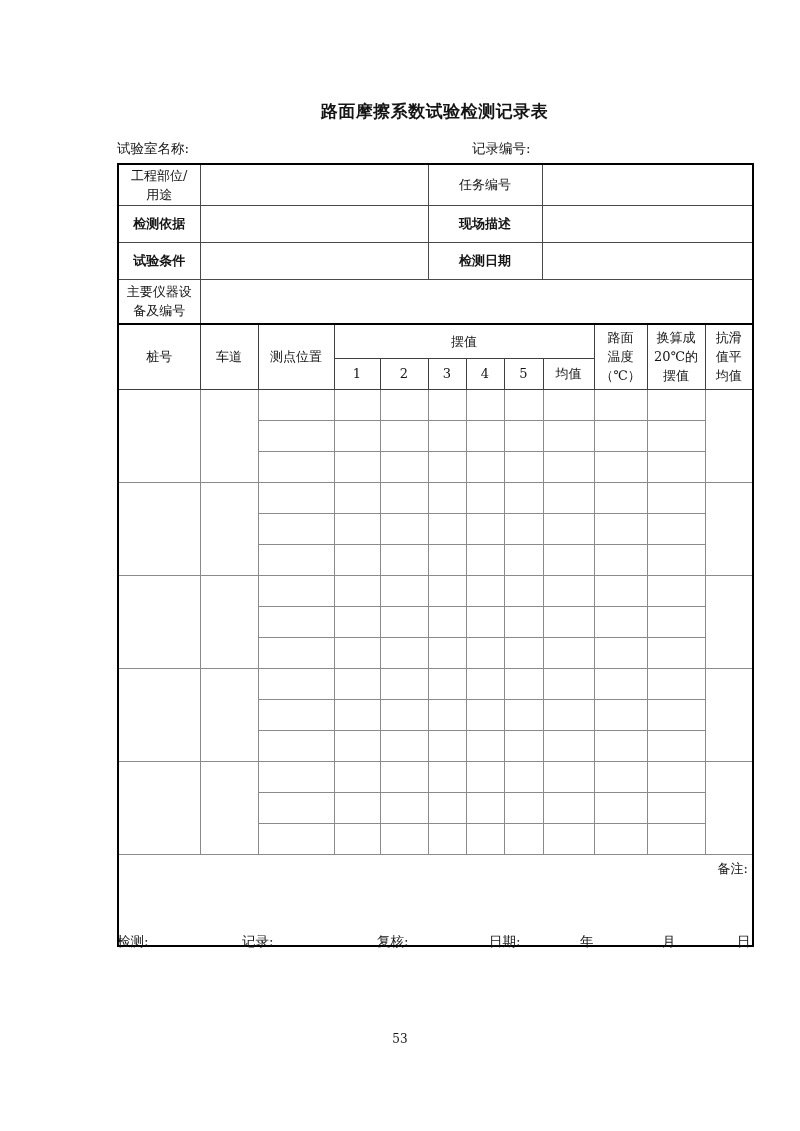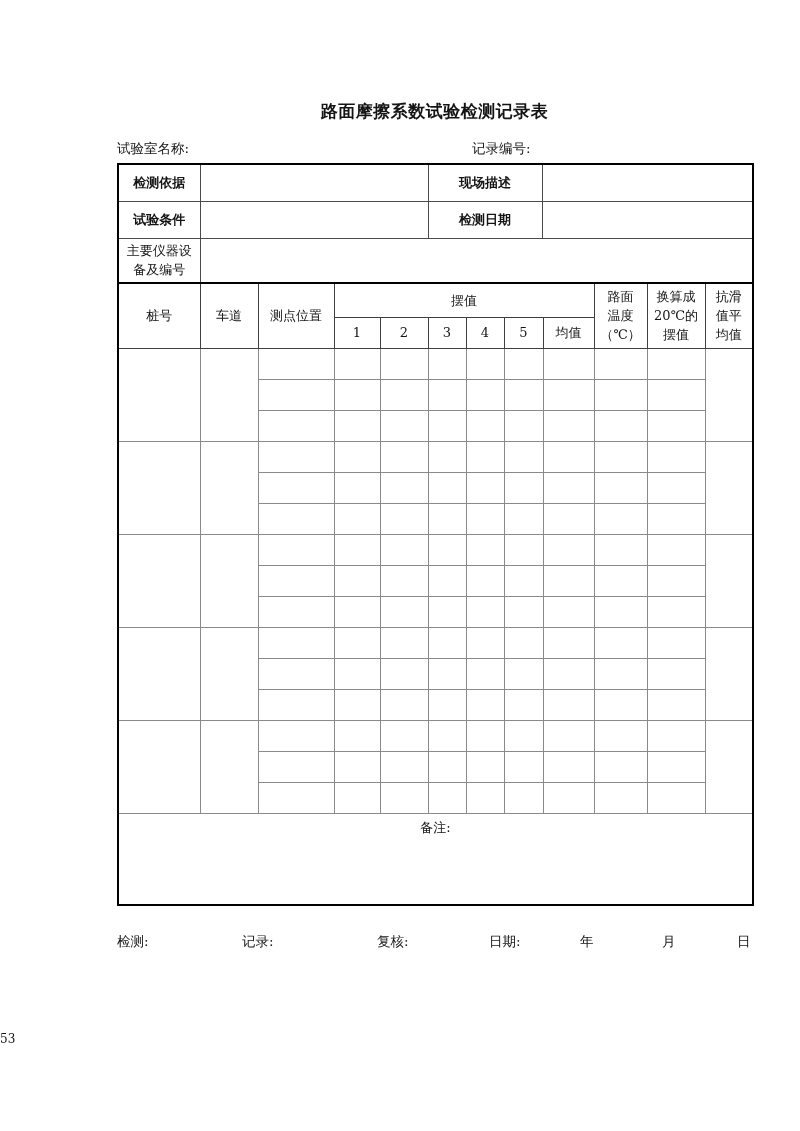--- a/index.html
+++ b/index.html
@@ -33,34 +33,34 @@
   .info-table tr.ri2, .info-table tr.ri3 { height: 37px; font-weight: bold; }
   .info-table tr.ri4 { height: 45px; }
   .main-table thead td { border-color: #3f3f3f; }
   .main-table tr.h1 { height: 34px; }
   .main-table tr.h2 { height: 31px; }
   .main-table .ml { white-space: pre-line; line-height: 19px; }
   .main-table .num { font-size: 13px; }
   .main-table tbody.grid td { border-color: #8a8a8a; height: 30px; }
   .main-table tbody.grid tr.group-start td { border-top: 1px solid #2a2a2a; }
   .main-table td.remarks {
-    border-color: #2a2a2a; height: 80px; text-align: center;
-    vertical-align: top; padding: 5px 24px; line-height: 17px;
+    border-color: #2a2a2a; height: 80px; text-align: right;
+    vertical-align: top; padding: 5px 4px; line-height: 17px;
   }
   .footer {
     position: absolute; top: 933px; left: 117px; width: 739px;
     height: 18px; font-size: 13.5px;
   }
   .footer span { position: absolute; top: 0; white-space: nowrap; }
   .f0 { left: 0; } .f1 { left: 125px; } .f2 { left: 260px; }
   .f3 { left: 372px; } .f4 { left: 463px; } .f5 { left: 545px; }
   .f6 { left: 620px; }
   .pageno {
     position: absolute; top: 1032px; left: 0; width: 800px;
-    text-align: left; font-size: 12px;
+    text-align: center; font-size: 12px;
   }
 </style>
 </head>
 <body>
 
 <h1 class="title">路面摩擦系数试验检测记录表</h1>
 
 <div class="meta-row">
   <span class="meta-lab">试验室名称:</span>
   <span class="meta-record">记录编号:</span>
@@ -69,20 +69,27 @@
 <div class="tables">
 
   <table class="tbl info-table">
     <colgroup>
       <col style="width:82px">
         <col style="width:228px">
         <col style="width:114px">
         <col style="width:211px">
     </colgroup>
     <tbody>
+      <tr class="ri1">
+        <td class="lbl">工程部位/
+用途</td>
+        <td class="val"></td>
+        <td class="lbl">任务编号</td>
+        <td class="val"></td>
+      </tr>
       <tr class="ri2">
         <td class="lbl">检测依据</td>
         <td class="val"></td>
         <td class="lbl">现场描述</td>
         <td class="val"></td>
       </tr>
       <tr class="ri3">
         <td class="lbl">试验条件</td>
         <td class="val"></td>
         <td class="lbl">检测日期</td>

